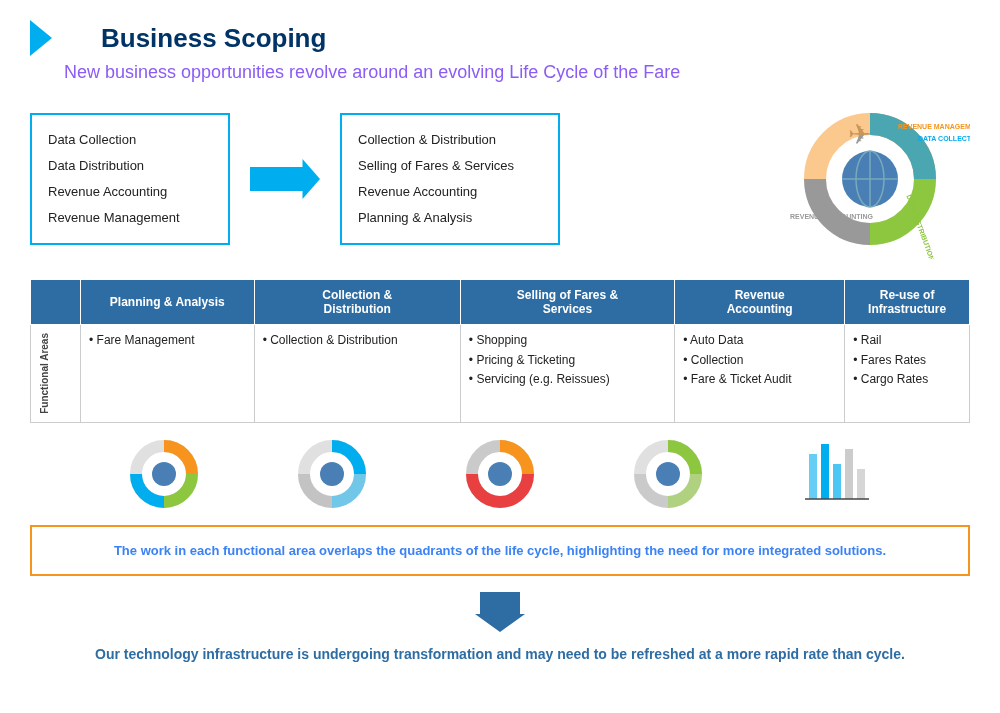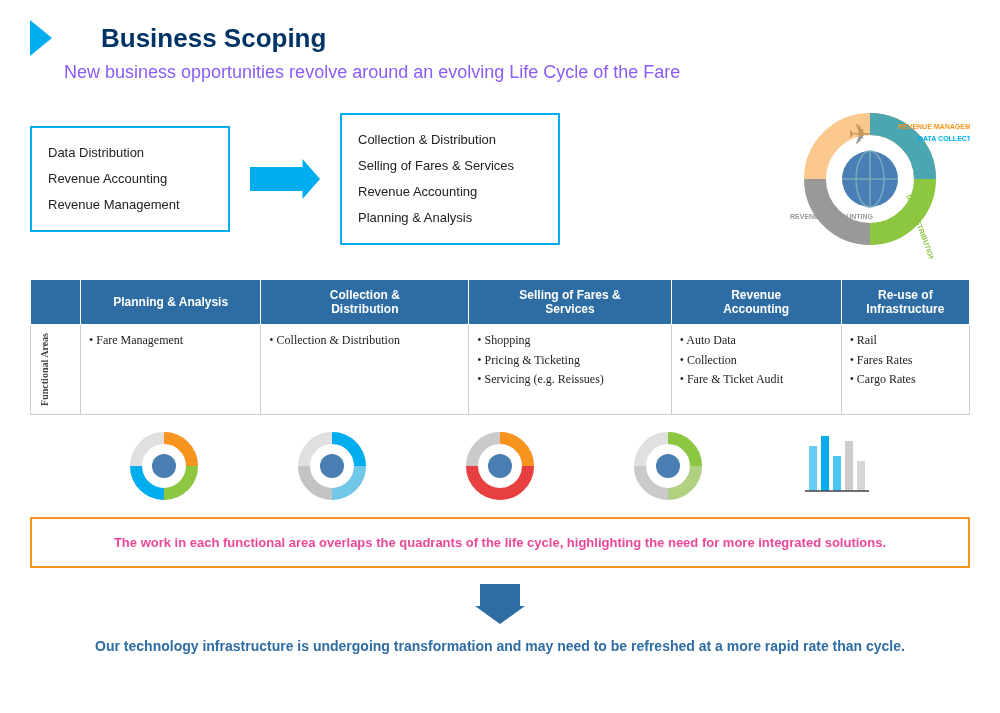--- a/index.html
+++ b/index.html
@@ -128,21 +128,20 @@
       transform: rotate(180deg);
       font-weight: bold;
       font-size: 10px;
       line-height: 1.2;
     }
     .main-table td {
       border: 1px solid #ccc;
       padding: 8px 8px;
       vertical-align: top;
       background: #fff;
-      font-family: Liberation Serif, serif;
     }
     .main-table td ul {
       list-style: none;
       padding: 0;
     }
     .main-table td ul li::before {
       content: "• ";
       color: #222;
     }
     .main-table td ul li {
@@ -162,21 +161,21 @@
       height: 70px;
     }
 
     
     .notice-box {
       border: 2px solid #F7941D;
       padding: 14px 4px;
       text-align: center;
       font-size: 13px;
       font-weight: bold;
-      color: #ec4899;
+      color: #3b82f6;
       margin-bottom: 16px;
       line-height: 1.5;
     }
 
     
     .down-arrow-container {
       display: flex;
       justify-content: center;
       margin-bottom: 12px;
     }
@@ -198,20 +197,21 @@
 <body>
 
 <div class="header-section">
   <div class="header-arrow"></div>
   <span class="page-title">Business Scoping</span>
 </div>
 <div class="page-subtitle">New business opportunities revolve around an evolving Life Cycle of the Fare</div>
 
 <div class="top-content">
   <div class="input-box">
+    <div>Data Collection</div>
     <div>Data Distribution</div>
     <div>Revenue Accounting</div>
     <div>Revenue Management</div>
   </div>
 
   <div class="arrow-right">
     <div class="arrow-shape"></div>
   </div>
 
   <div class="output-box">

